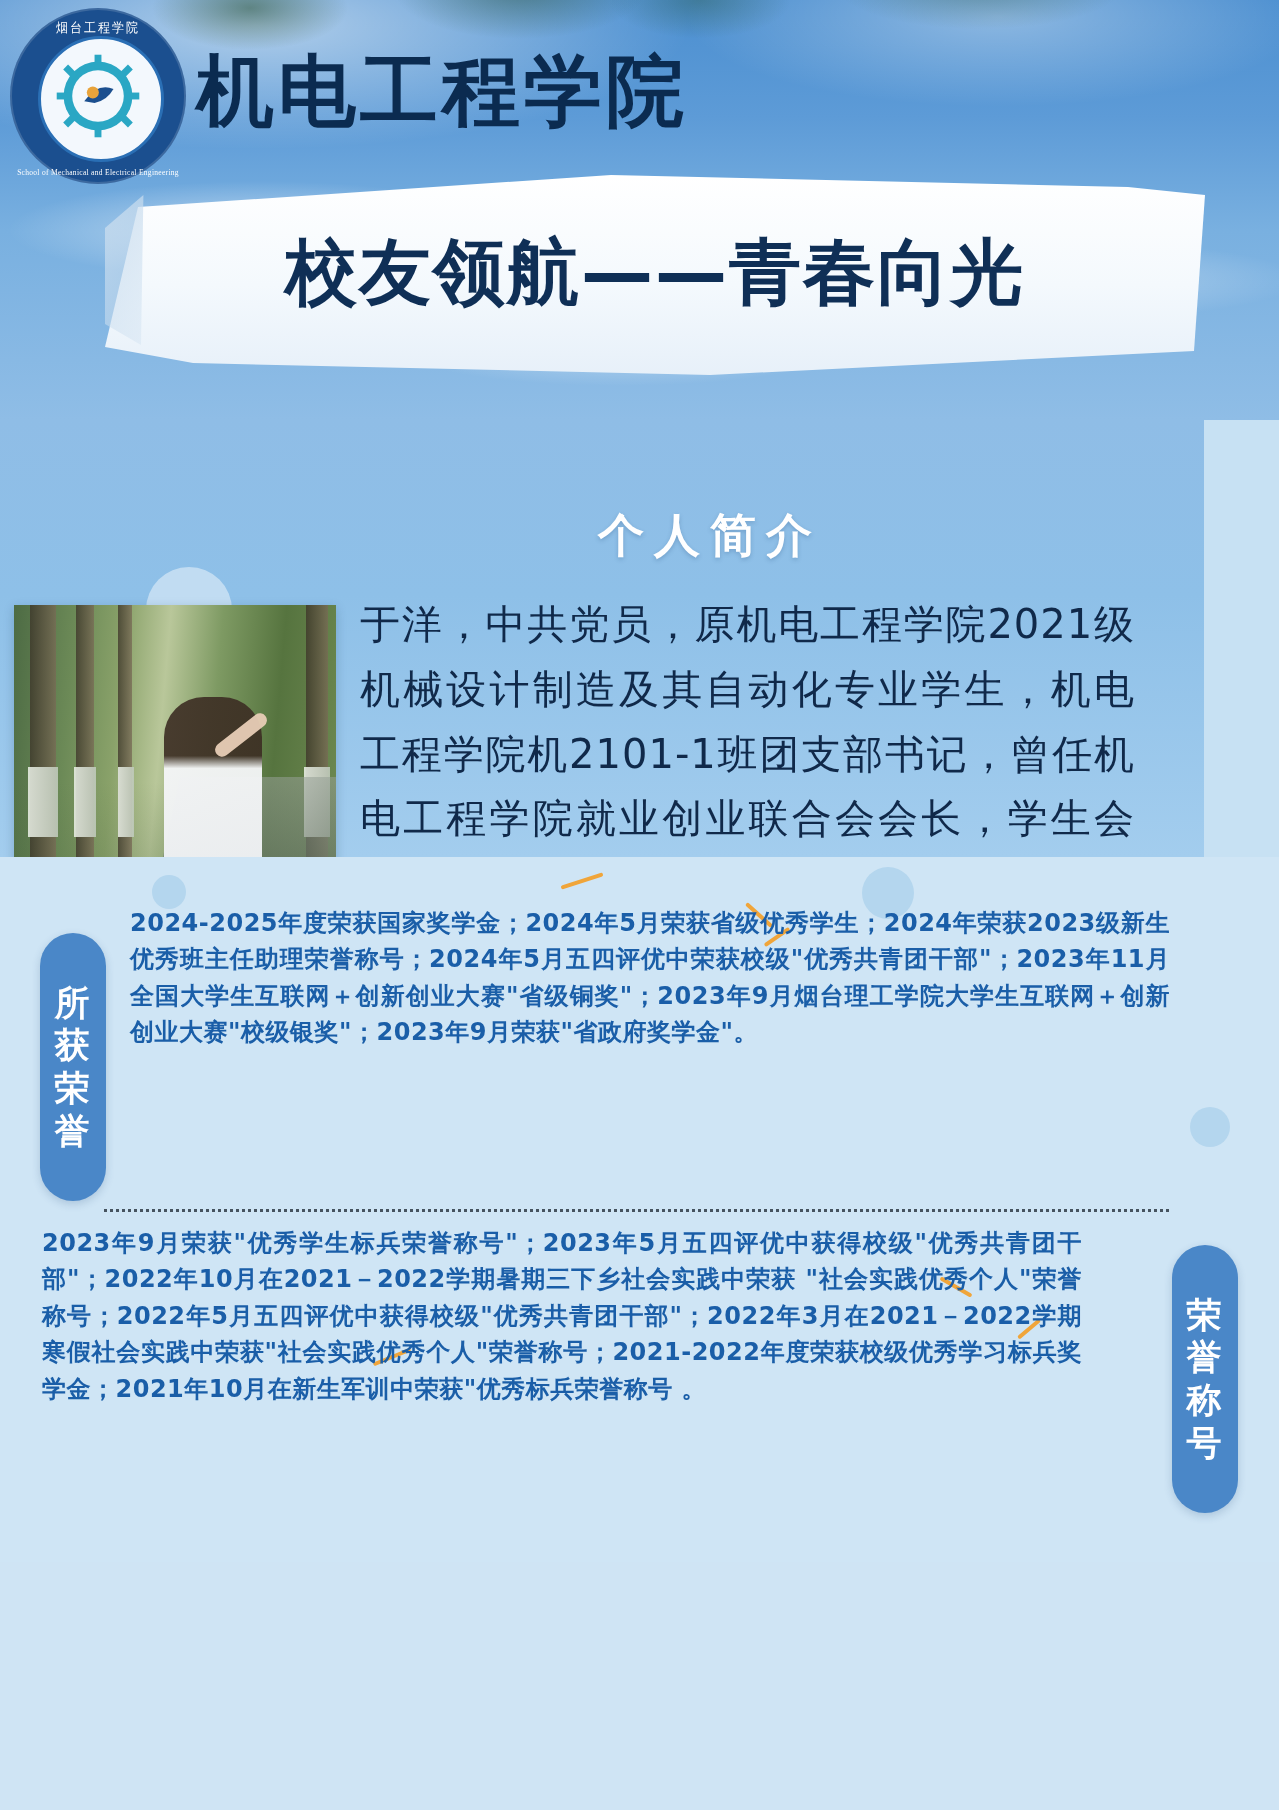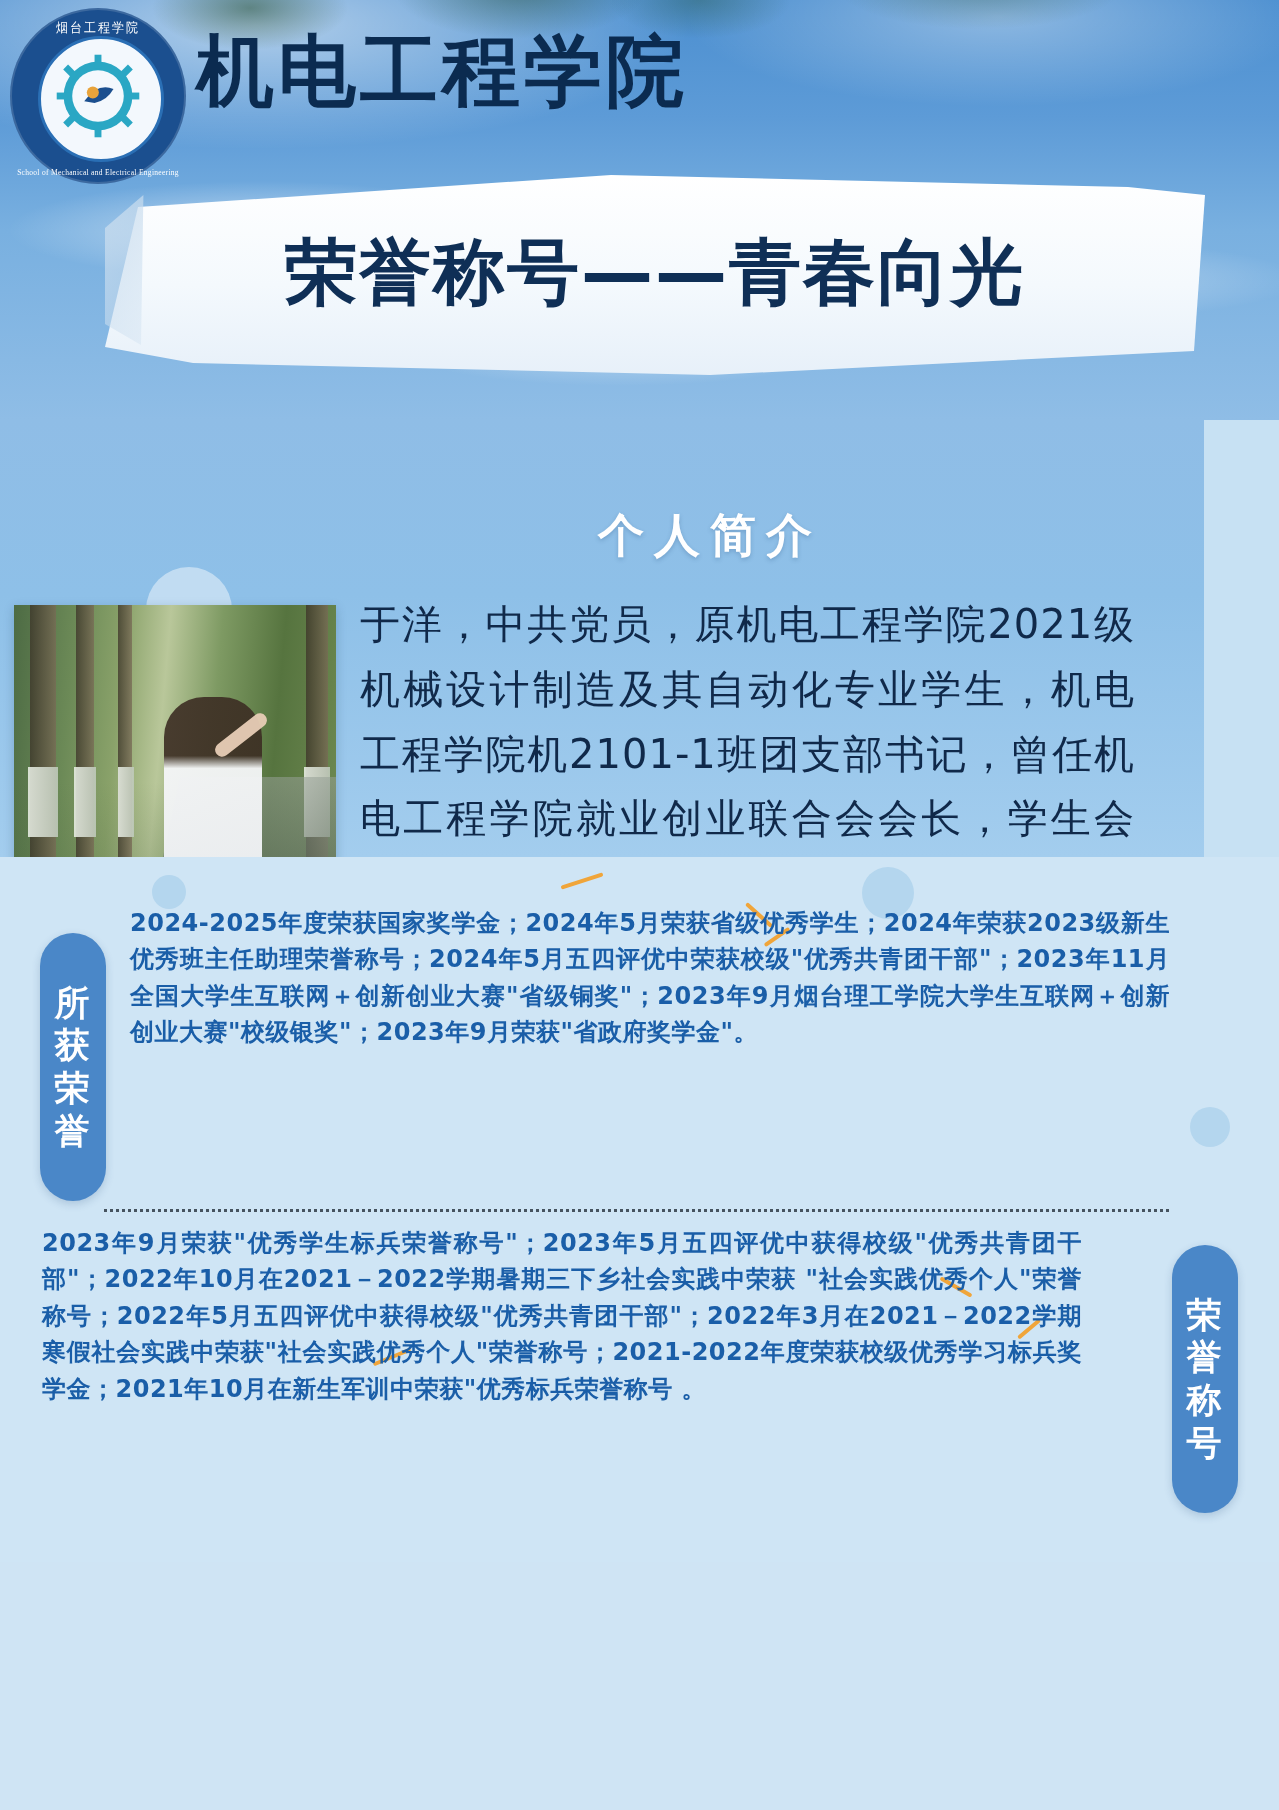--- a/index.html
+++ b/index.html
@@ -97,21 +97,21 @@
     bottom: 7px; left: 0; width: 176px;
     text-align: center;
     color: #fff;
     font-size: 7.5px;
     letter-spacing: 0.3px;
     font-family: "Liberation Serif", serif;
     white-space: nowrap;
   }
   .college-title {
     position: absolute;
-    left: 196px; top: 32px;
+    left: 196px; top: 52px;
     font-size: 78px;
     font-weight: bold;
     color: #0b2b50;
     letter-spacing: 4px;
     line-height: 1;
     z-index: 6;
     white-space: nowrap;
     font-family: "DejaVu Sans", sans-serif;
   }
 
@@ -328,21 +328,21 @@
       </svg>
     </div>
     <div class="logo-bottom-text">School of Mechanical and Electrical Engineering</div>
   </div>
 
   <div class="college-title">机电工程学院</div>
 
   <div class="paper">
     <div class="paper-shape"></div>
     <div class="paper-fold"></div>
-    <div class="banner-title">荣誉称号——青春向光</div>
+    <div class="banner-title">校友领航——青春向光</div>
   </div>
 
   <div class="profile-band">
     <div class="profile-band-right"></div>
   </div>
 
   <div class="profile-heading">个人简介</div>
 
   <div class="photo-deco"></div>
 

